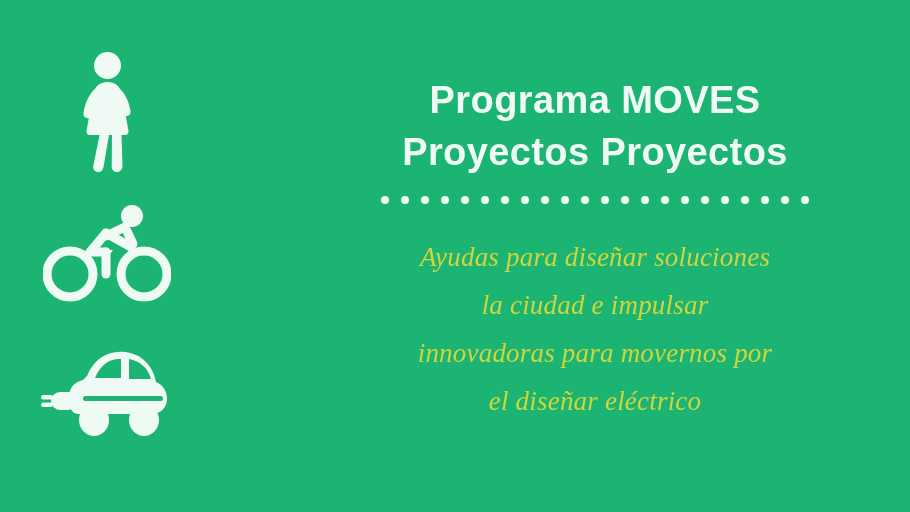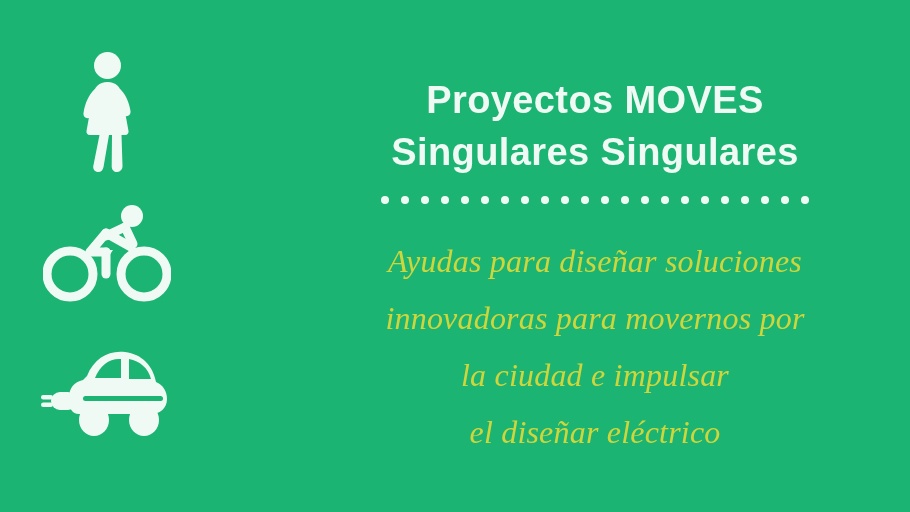--- a/index.html
+++ b/index.html
@@ -81,21 +81,21 @@
     border-radius: 50%;
     background: #F0FAF4;
     flex: 0 0 auto;
   }
 
   #subhead {
     margin: 26px 0 0 0;
     color: #CFD63C;
     font-family: "Liberation Serif", serif;
     font-style: italic;
-    font-size: 32px;
+    font-size: 27px;
     line-height: 1.78;
     text-align: center;
     letter-spacing: 0.2px;
   }
   #subhead .sub-line {
     display: block;
     white-space: nowrap;
   }
 </style>
 </head>
@@ -205,22 +205,22 @@
           <rect x="2" y="60.5" width="12" height="4.5" rx="2.2"></rect>
         </g>
       </svg>
     </div>
 
   </div>
 
   <div id="text-block">
 
     <h1 id="headline" style="color: rgb(240, 250, 244);">
-      <span class="headline-line">Proyectos MOVES</span>
-      <span class="headline-line">Singulares Singulares</span>
+      <span class="headline-line">Programa MOVES</span>
+      <span class="headline-line">Proyectos Proyectos</span>
     </h1>
 
     <div id="dot-divider">
         <span class="divider-dot" style="background: rgb(240, 250, 244);"></span>
         <span class="divider-dot" style="background: rgb(240, 250, 244);"></span>
         <span class="divider-dot" style="background: rgb(240, 250, 244);"></span>
         <span class="divider-dot" style="background: rgb(240, 250, 244);"></span>
         <span class="divider-dot" style="background: rgb(240, 250, 244);"></span>
         <span class="divider-dot" style="background: rgb(240, 250, 244);"></span>
         <span class="divider-dot" style="background: rgb(240, 250, 244);"></span>
@@ -236,20 +236,20 @@
         <span class="divider-dot" style="background: rgb(240, 250, 244);"></span>
         <span class="divider-dot" style="background: rgb(240, 250, 244);"></span>
         <span class="divider-dot" style="background: rgb(240, 250, 244);"></span>
         <span class="divider-dot" style="background: rgb(240, 250, 244);"></span>
         <span class="divider-dot" style="background: rgb(240, 250, 244);"></span>
         <span class="divider-dot" style="background: rgb(240, 250, 244);"></span>
       </div>
 
     <div id="subhead" style="color: rgb(207, 214, 60);">
       <span class="sub-line">Ayudas para diseñar soluciones</span>
+      <span class="sub-line">la ciudad e impulsar</span>
       <span class="sub-line">innovadoras para movernos por</span>
-      <span class="sub-line">la ciudad e impulsar</span>
       <span class="sub-line">el diseñar eléctrico</span>
     </div>
 
   </div>
 
 </div>
 
 </body></html>

